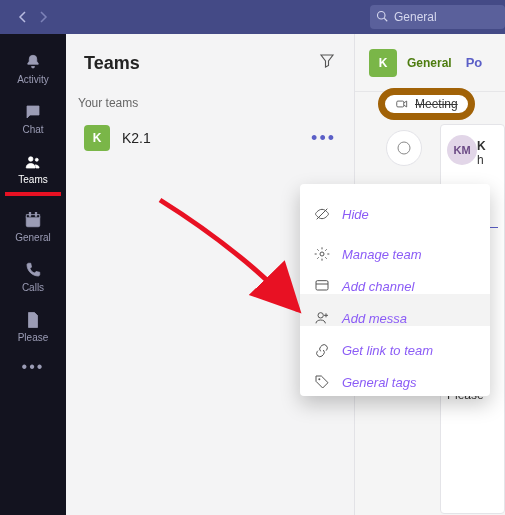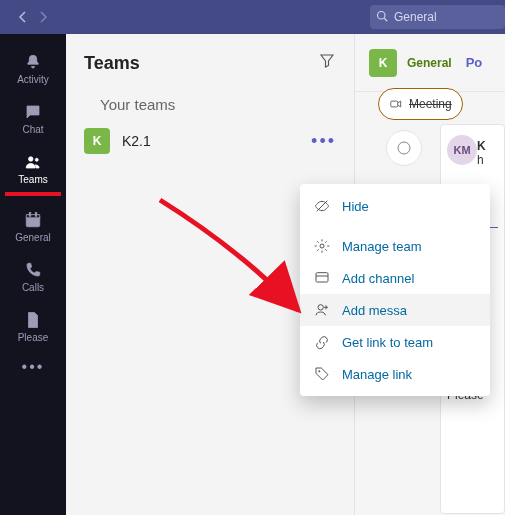--- a/index.html
+++ b/index.html
@@ -14,35 +14,35 @@
   .rail-item { width: 66px; height: 50px; display: flex; flex-direction: column; align-items: center; justify-content: center; font-size: 10px; gap: 3px; cursor: pointer; color: #9b9cb5; }
   .rail-item svg { stroke: #9b9cb5; fill: #9b9cb5; }
   .rail-item.active { color: #fff; }
   .rail-item.active svg { stroke: #fff; fill: #fff; }
   .red-underline { width: 56px; height: 4px; background: #e81123; margin-top: -2px; margin-bottom: 6px; }
   .rail-more { margin-top: 6px; color: #9b9cb5; font-size: 16px; letter-spacing: 2px; cursor: pointer; }
   .teams-panel { position: absolute; left: 66px; top: 34px; width: 289px; height: 481px; background: #f4f4f5; border-right: 1px solid #e2e2e6; }
   .teams-header { height: 58px; display: flex; align-items: center; padding: 0 18px; }
   .teams-title { font-size: 18px; font-weight: 700; color: #242424; flex: 1; }
   .filter-icon { color: #555; cursor: pointer; }
-  .section-label { font-size: 15px; color: #666; margin: 4px 0 8px 34px; }
+  .section-label { font-size: 12px; color: #666; margin: 4px 0 8px 12px; }
   .team-row { height: 40px; display: flex; align-items: center; padding: 0 18px; cursor: pointer; color: #242424; font-size: 14px; }
   .team-avatar { width: 26px; height: 26px; background: #7ab648; border-radius: 4px; color: #fff; font-size: 12px; font-weight: 600; display: flex; align-items: center; justify-content: center; margin-right: 12px; }
   .team-name { flex: 1; }
   .team-more { color: #5b5fc7; font-size: 18px; letter-spacing: 2px; cursor: pointer; }
   .conv { position: absolute; left: 355px; top: 34px; width: 150px; height: 481px; background: #f5f5f5; }
   .conv-header { height: 58px; display: flex; align-items: center; padding-left: 14px; gap: 10px; border-bottom: 1px solid #e6e6e8; background: #f5f5f5; }
   .conv-avatar { width: 28px; height: 28px; background: #7ab648; border-radius: 4px; color: #fff; font-size: 12px; font-weight: 700; display: flex; align-items: center; justify-content: center; }
   .conv-title { font-size: 12px; font-weight: 700; color: #4d7c0f; }
   .conv-tabs { font-size: 13px; color: #5b5fc7; font-weight: 600; margin-left: 4px; }
-  .meet-bubble { position: absolute; left: 378px; top: 88px; height: 32px; padding: 0 10px; background: #fff; border: 1px solid #a16207; border-radius: 16px; display: flex; align-items: center; font-size: 12px; color: #373737; gap: 6px; }
+  .meet-bubble { position: absolute; left: 378px; top: 88px; height: 32px; padding: 0 10px; background: #fff; border: 7px solid #a16207; border-radius: 16px; display: flex; align-items: center; font-size: 12px; color: #373737; gap: 6px; }
   .feed-card { position: absolute; left: 440px; top: 124px; width: 65px; height: 390px; background: #fff; border: 1px solid #e4e4e8; border-radius: 4px; padding: 10px 6px; font-size: 12px; color: #333; overflow: hidden; }
   .km-avatar { width: 30px; height: 30px; border-radius: 50%; background: #e2d6e8; color: #6b4a85; font-size: 11px; font-weight: 600; display: flex; align-items: center; justify-content: center; margin-bottom: 6px; }
   .menu { position: absolute; left: 300px; top: 184px; width: 190px; background: #fff; border-radius: 4px; box-shadow: 0 8px 20px rgba(0,0,0,0.22); padding: 6px 0; z-index: 40; }
-  .menu-item { height: 32px; display: flex; align-items: center; padding: 0 14px; font-size: 13px; color: #0369a1; cursor: pointer; gap: 12px; }
+  .menu-item { height: 32px; display: flex; align-items: flex-end; padding: 0 14px; font-size: 13px; color: #8b5cf6; cursor: pointer; gap: 12px; font-style: italic; }
   .menu-item.hovered { background: #f3f3f3; }
   .menu-item .micon { width: 16px; height: 16px; display: flex; align-items: center; justify-content: center; color: #555; }
   .arrow-overlay { position: absolute; left: 150px; top: 190px; z-index: 50; pointer-events: none; }
   .circ-btn { position: absolute; left: 386px; top: 130px; width: 36px; height: 36px; border-radius: 50%; background:#fff; border:1px solid #e3e3e8; display:flex; align-items:center; justify-content:center; color:#888;}
 </style>
 </head>
 <body>
 
 <div class="root">
 
@@ -227,21 +227,21 @@
         </span>
       <span>Get link to team</span>
     </div>
     <div class="menu-item">
       <span class="micon">
           <svg width="16" height="16" viewBox="0 0 24 24">
             <path d="M3 3h8l10 10-8 8L3 11V3z" fill="none" stroke="#555" stroke-width="1.5"></path>
             <circle cx="8" cy="8" r="1.5" fill="#555"></circle>
           </svg>
         </span>
-      <span>Manage link</span>
+      <span>General tags</span>
     </div>
   </div>
 
   <svg class="arrow-overlay" width="170" height="140">
     <defs>
       <marker id="ah" markerWidth="12" markerHeight="12" refX="9" refY="5" orient="auto">
         <path d="M0 0 L10 5 L0 10 z" fill="#e81123"></path>
       </marker>
     </defs>
     <path d="M10 10 Q 90 60 148 120" fill="none" stroke="#e81123" stroke-width="5" marker-end="url(#ah)"></path>

